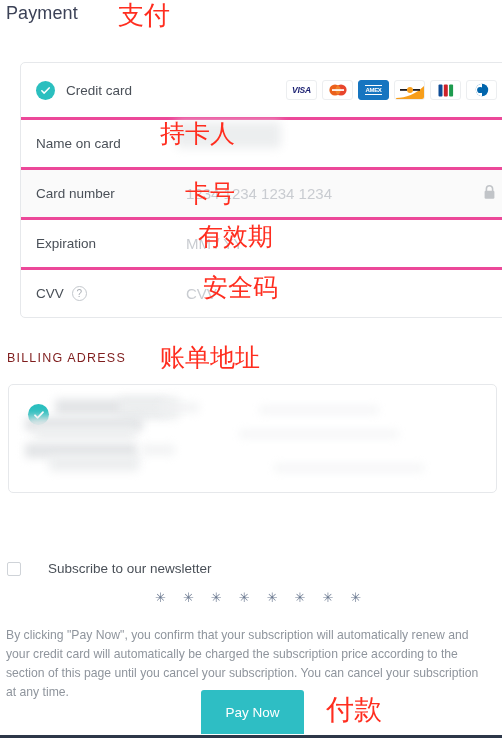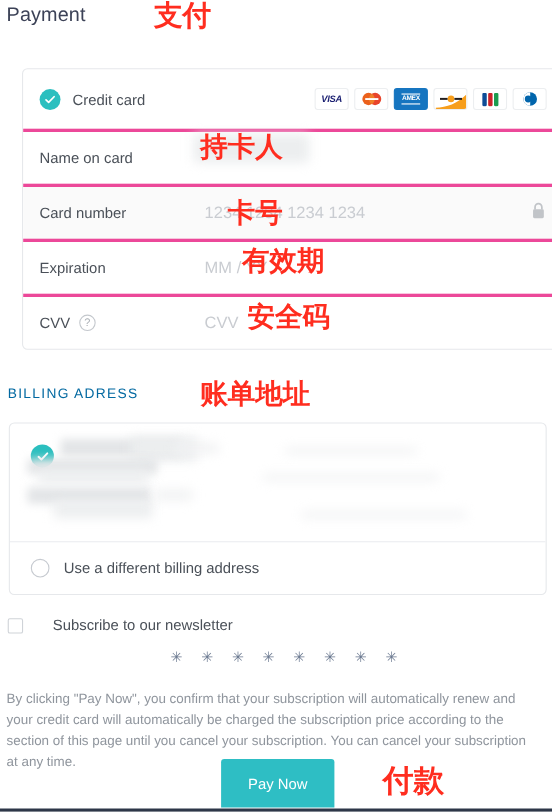--- a/index.html
+++ b/index.html
@@ -15,25 +15,24 @@
     width: 502px;
     height: 738px;
     background: #ffffff;
   }
 
   
   .anno {
     position: absolute;
     color: #ff2d1f;
     font-family: "DejaVu Sans", sans-serif;
-    font-weight: 700;
+    font-weight: 400;
     white-space: nowrap;
     z-index: 40;
     line-height: 1;
-    margin-left: 22px;
   }
 
   
   .page-title {
     position: absolute;
     left: 6px;
     top: 3px;
     font-size: 18px;
     color: #3c4257;
     letter-spacing: .1px;
@@ -134,21 +133,21 @@
     font-size: 10px; margin-left: 8px; line-height: 1;
   }
 
   
   .section-label {
     position: absolute;
     left: 7px;
     top: 351px;
     font-size: 12.5px;
     letter-spacing: 1.2px;
-    color: #0369a1;
+    color: #7f1d1d;
   }
   .billing-panel {
     position: absolute;
     left: 8px;
     top: 384px;
     width: 489px;
     border: 1px solid #e6e8eb;
     border-radius: 5px;
     background: #ffffff;
     overflow: hidden;
@@ -371,24 +370,20 @@
       <div class="redact" style="left:16px;  top:32px; width:118px; height:14px;"></div>
       <div class="redact soft" style="left:26px;  top:42px; width:100px; height:12px;"></div>
       <div class="redact" style="left:16px;  top:58px; width:112px; height:15px;"></div>
       <div class="redact soft" style="left:40px;  top:70px; width:90px;  height:16px;"></div>
       <div class="redact faint" style="left:132px; top:60px; width:34px;  height:10px;"></div>
       <div class="redact faint" style="left:250px; top:22px; width:120px; height:6px;"></div>
       <div class="redact faint" style="left:230px; top:46px; width:160px; height:6px;"></div>
       <div class="redact faint" style="left:265px; top:80px; width:150px; height:6px;"></div>
     </div>
 
-    <div class="billing-alt">
-      <span class="radio-outline"></span>
-      <span class="alt-label">Use a different billing address</span>
-    </div>
   </div>
 
 
   <div class="newsletter">
     <span class="cb-outline"></span>
     <span class="nl-label">Subscribe to our newsletter</span>
   </div>
 
   <div class="stars" id="star-row">
       <span>✳</span>

